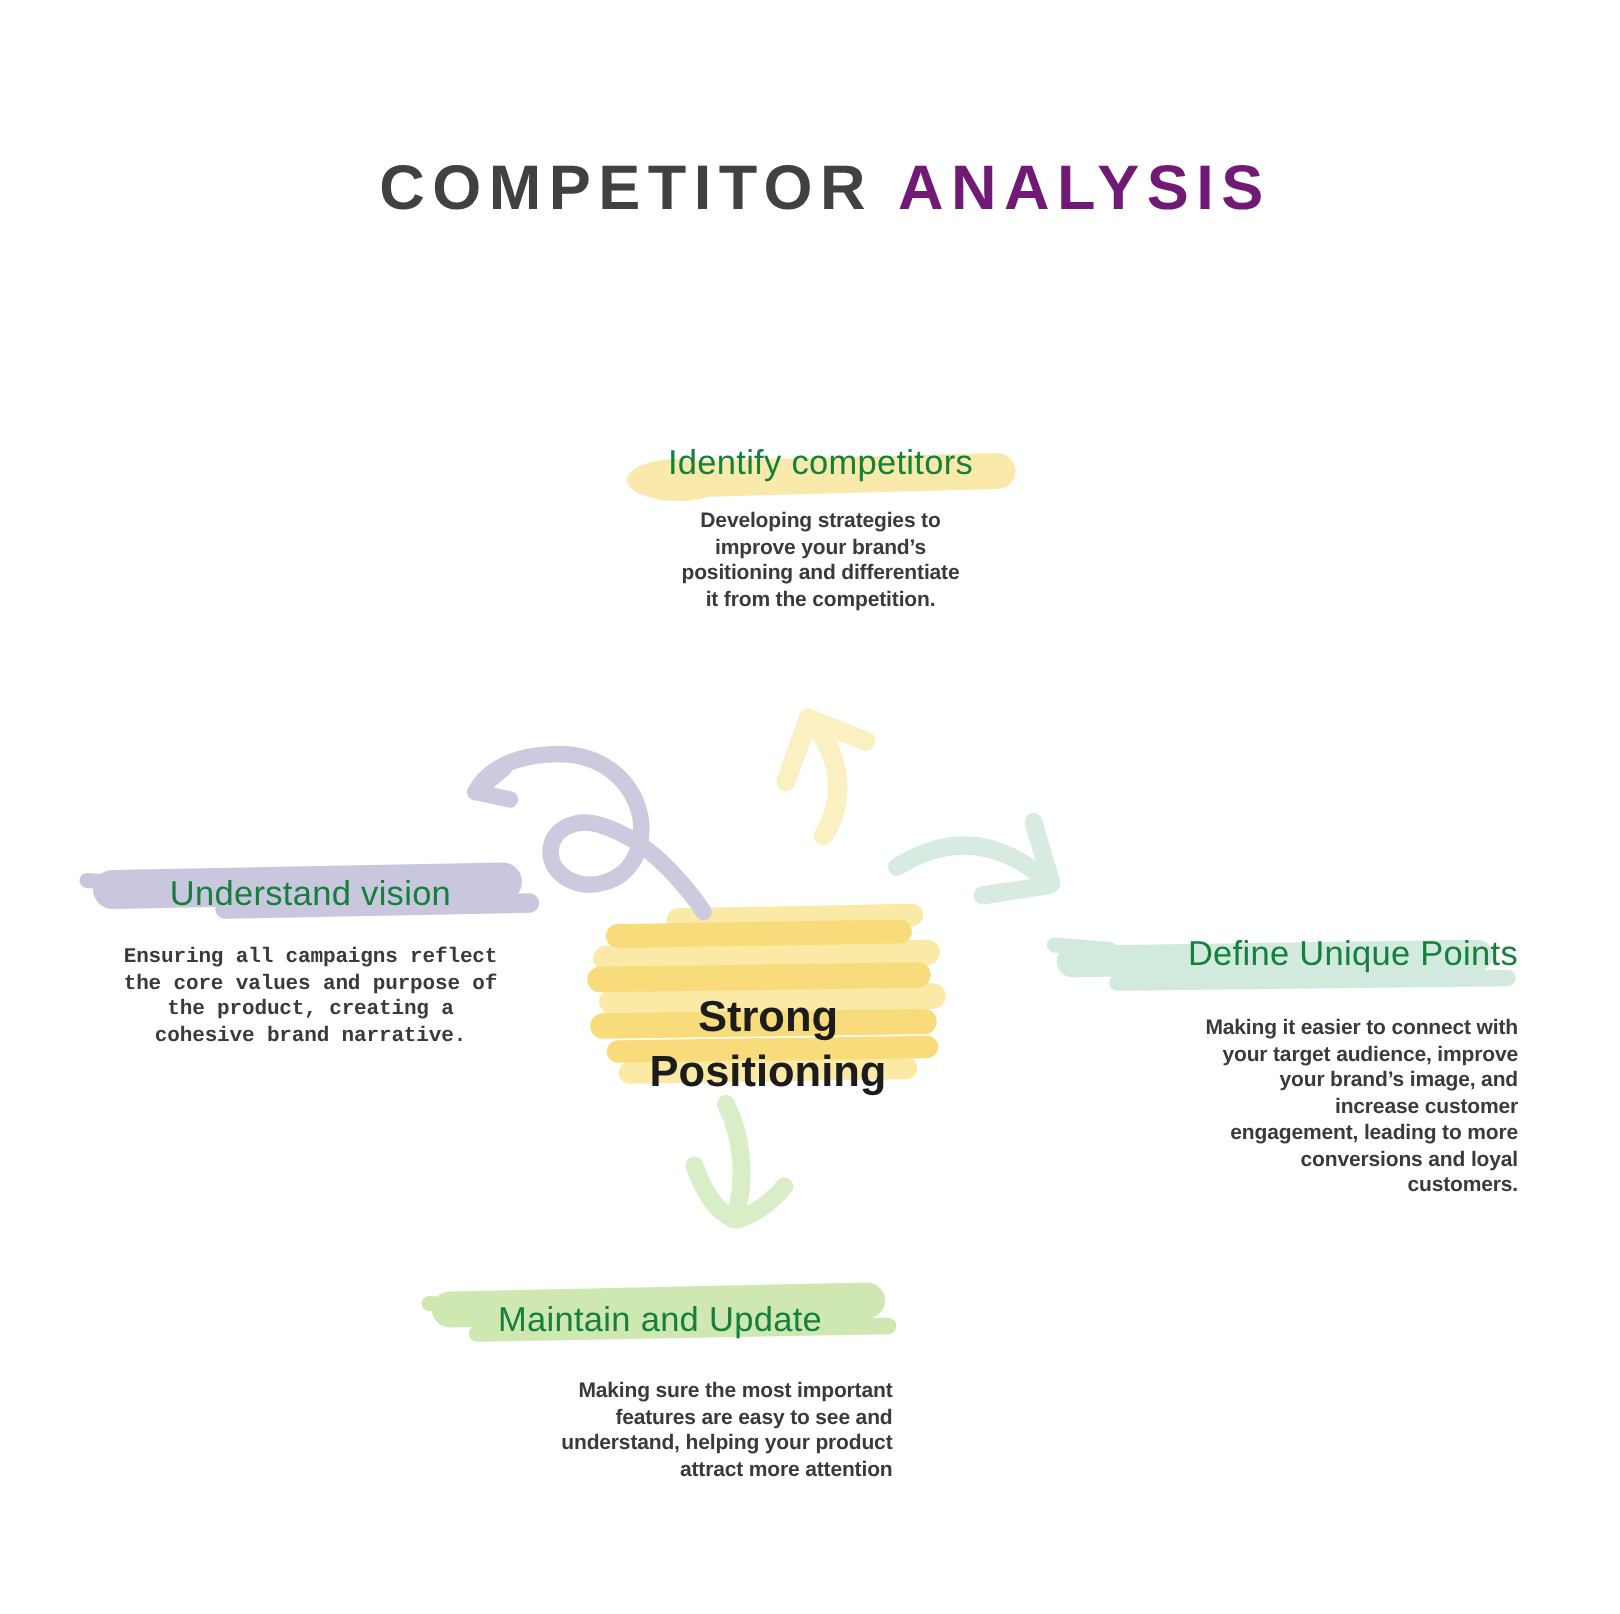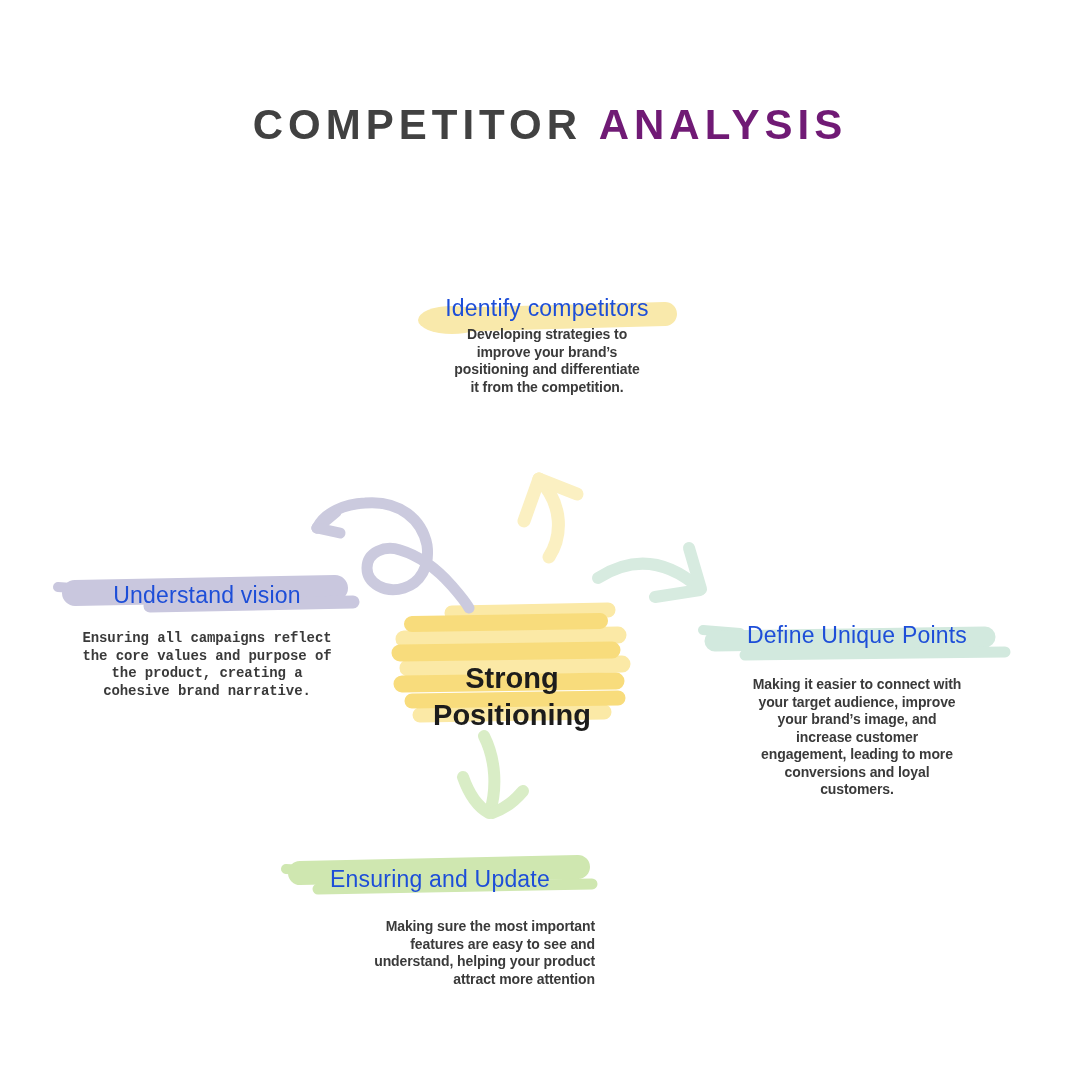--- a/index.html
+++ b/index.html
@@ -17,32 +17,32 @@
     left:0;top:101px;width:1080px;
     display:flex;justify-content:center;align-items:baseline;
     font-size:42px;font-weight:bold;letter-spacing:5px;
     white-space:pre;
   }
   .title .t-dark{color:#414141;}
   .title .t-accent{}
 
   .section{position:absolute;text-align:center;}
   .heading{
-    font-size:23px;font-weight:400;color:#1d4ed8;
+    font-size:23px;font-weight:400;color:#15803d;
     line-height:30px;letter-spacing:.2px;
   }
   .body{
     font-size:14px;font-weight:700;color:#3a3a3a;
     line-height:17.5px;white-space:pre-line;letter-spacing:-0.1px;
   }
   .sec-top{left:392px;top:293px;width:310px;}
-  .sec-top .body{margin-top:3px;}
+  .sec-top .body{margin-top:15px;}
   .sec-left{left:52px;top:580px;width:310px;}
   .sec-left .body{margin-top:20px;font-family:Liberation Mono, monospace;}
-  .sec-right{left:702px;top:620px;width:310px;}
+  .sec-right{left:702px;top:620px;width:310px;text-align:right;}
   .sec-right .body{margin-top:26px;}
   .sec-bottom{left:285px;top:864px;width:310px;}
   .sec-bottom .body{margin-top:24px;text-align:right;}
 
   .center-node{
     left:357px;top:660px;width:310px;text-align:center;
     font-size:29px;font-weight:600;color:#1c1c1c;
     line-height:37px;white-space:pre-line;z-index:2;position:absolute;
   }
 </style>
@@ -142,21 +142,21 @@
     <div class="body">Making it easier to connect with
 your target audience, improve
 your brand’s image, and
 increase customer
 engagement, leading to more
 conversions and loyal
 customers.</div>
   </div>
 
   <div class="section sec-bottom">
-    <div class="heading">Ensuring and Update</div>
+    <div class="heading">Maintain and Update</div>
     <div class="body">Making sure the most important
 features are easy to see and
 understand, helping your product
 attract more attention</div>
   </div>
 
   <div class="center-node">Strong
 Positioning</div>
 
 </div>

